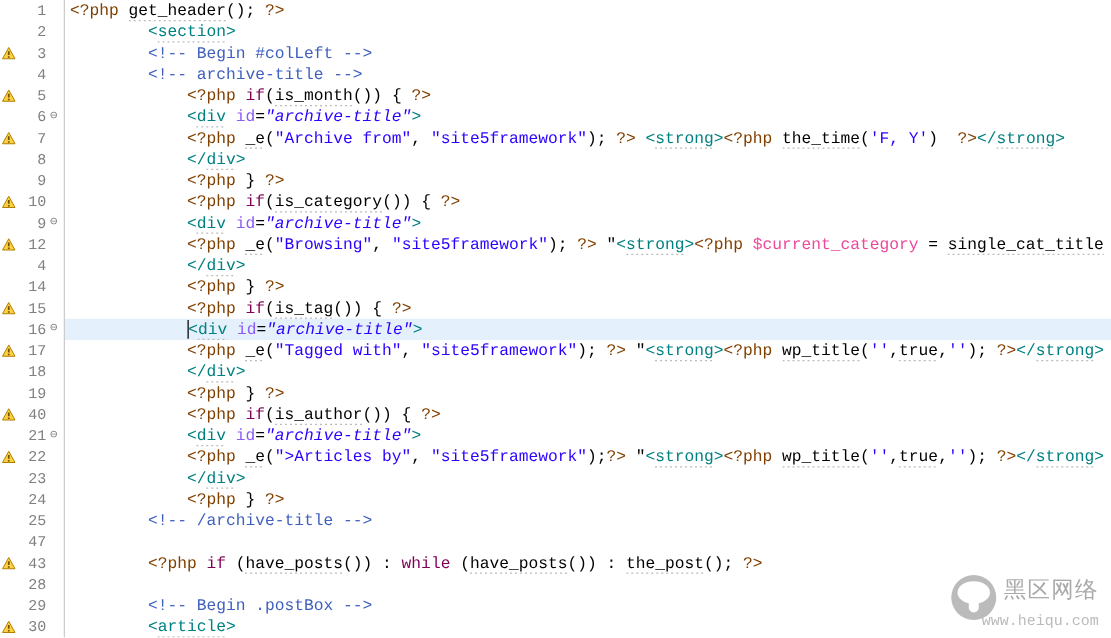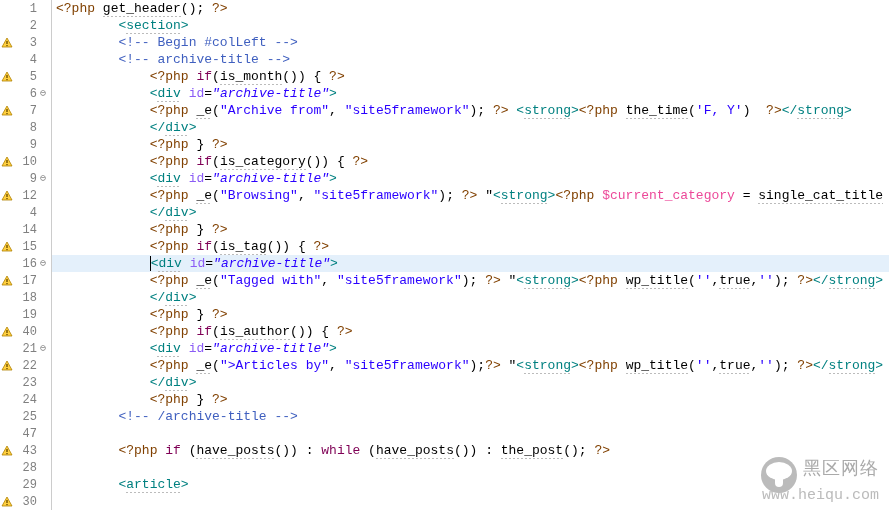--- a/index.html
+++ b/index.html
@@ -66,21 +66,21 @@
   .k-brown { color: #804000; text-align: right; }
   .u { border-bottom: 1px dotted #888; background-image: linear-gradient(to right, rgba(180,180,180,0.9) 50%, transparent 50%); background-size: 4px 1px; background-repeat: repeat-x; background-position: 0 100%; border-bottom:none; padding-bottom:1px;}
   .logo {
     position: absolute;
     right: 10px; bottom: 6px;
     text-align: right;
     color: #888;
     pointer-events: none;
   }
   .logo .cn { font-size: 18px; font-weight: normal; color: #aaa; letter-spacing:1px;}
-  .logo .url { font-size: 15px; color: #bbb; display:block; margin-top:-2px;}
+  .logo .url { font-size: 12px; color: #bbb; display:block; margin-top:-2px;}
   .mush {
     display:inline-block; vertical-align:middle;
     width:36px;height:36px;border-radius:50%;background:#bbb;
     margin-right:6px; position:relative; top:4px;
   }
 </style>
 </head>
 <body>
 
 <div class="editor">
@@ -324,20 +324,21 @@
       <div class="cline">            <span class="k-brown">&lt;?php</span> } <span class="k-brown">?&gt;</span></div>
       <div class="cline">            <span class="k-brown">&lt;?php</span> <span class="k-kw">if</span>(<span class="k-fn u">is_author</span>()) { <span class="k-brown">?&gt;</span></div>
       <div class="cline">            <span class="k-tag">&lt;</span><span class="k-tag u">div</span> <span class="k-attr">id</span>=<span class="k-val">"archive-title"</span><span class="k-tag">&gt;</span></div>
       <div class="cline">            <span class="k-brown">&lt;?php</span> <span class="k-fn u">_e</span>(<span class="k-str">"&gt;Articles by"</span>, <span class="k-str">"site5framework"</span>);<span class="k-brown">?&gt;</span> "<span class="k-tag">&lt;</span><span class="k-tag u">strong</span><span class="k-tag">&gt;</span><span class="k-brown">&lt;?php</span> <span class="k-fn u">wp_title</span>(<span class="k-str">''</span>,<span class="k-fn u">true</span>,<span class="k-str">''</span>); <span class="k-brown">?&gt;</span><span class="k-tag">&lt;/</span><span class="k-tag u">strong</span><span class="k-tag">&gt;</span></div>
       <div class="cline">            <span class="k-tag">&lt;/</span><span class="k-tag u">div</span><span class="k-tag">&gt;</span></div>
       <div class="cline">            <span class="k-brown">&lt;?php</span> } <span class="k-brown">?&gt;</span></div>
       <div class="cline">        <span class="k-cmt">&lt;!-- /archive-title --&gt;</span></div>
       <div class="cline"></div>
       <div class="cline">        <span class="k-brown">&lt;?php</span> <span class="k-kw">if</span> (<span class="k-fn u">have_posts</span>()) : <span class="k-kw">while</span> (<span class="k-fn u">have_posts</span>()) : <span class="k-fn u">the_post</span>(); <span class="k-brown">?&gt;</span></div>
       <div class="cline"></div>
+      <div class="cline">        <span class="k-cmt">&lt;!-- Begin .postBox --&gt;</span></div>
       <div class="cline">        <span class="k-tag">&lt;</span><span class="k-tag u">article</span><span class="k-tag">&gt;</span></div>
     </div>
 </div>
 
 <div class="logo">
   <span class="mush">
     <svg viewBox="0 0 36 36">
         <ellipse cx="18" cy="14" rx="13" ry="9" fill="#fff"></ellipse>
         <rect x="14" y="18" width="8" height="12" rx="4" fill="#fff"></rect>
       </svg>

